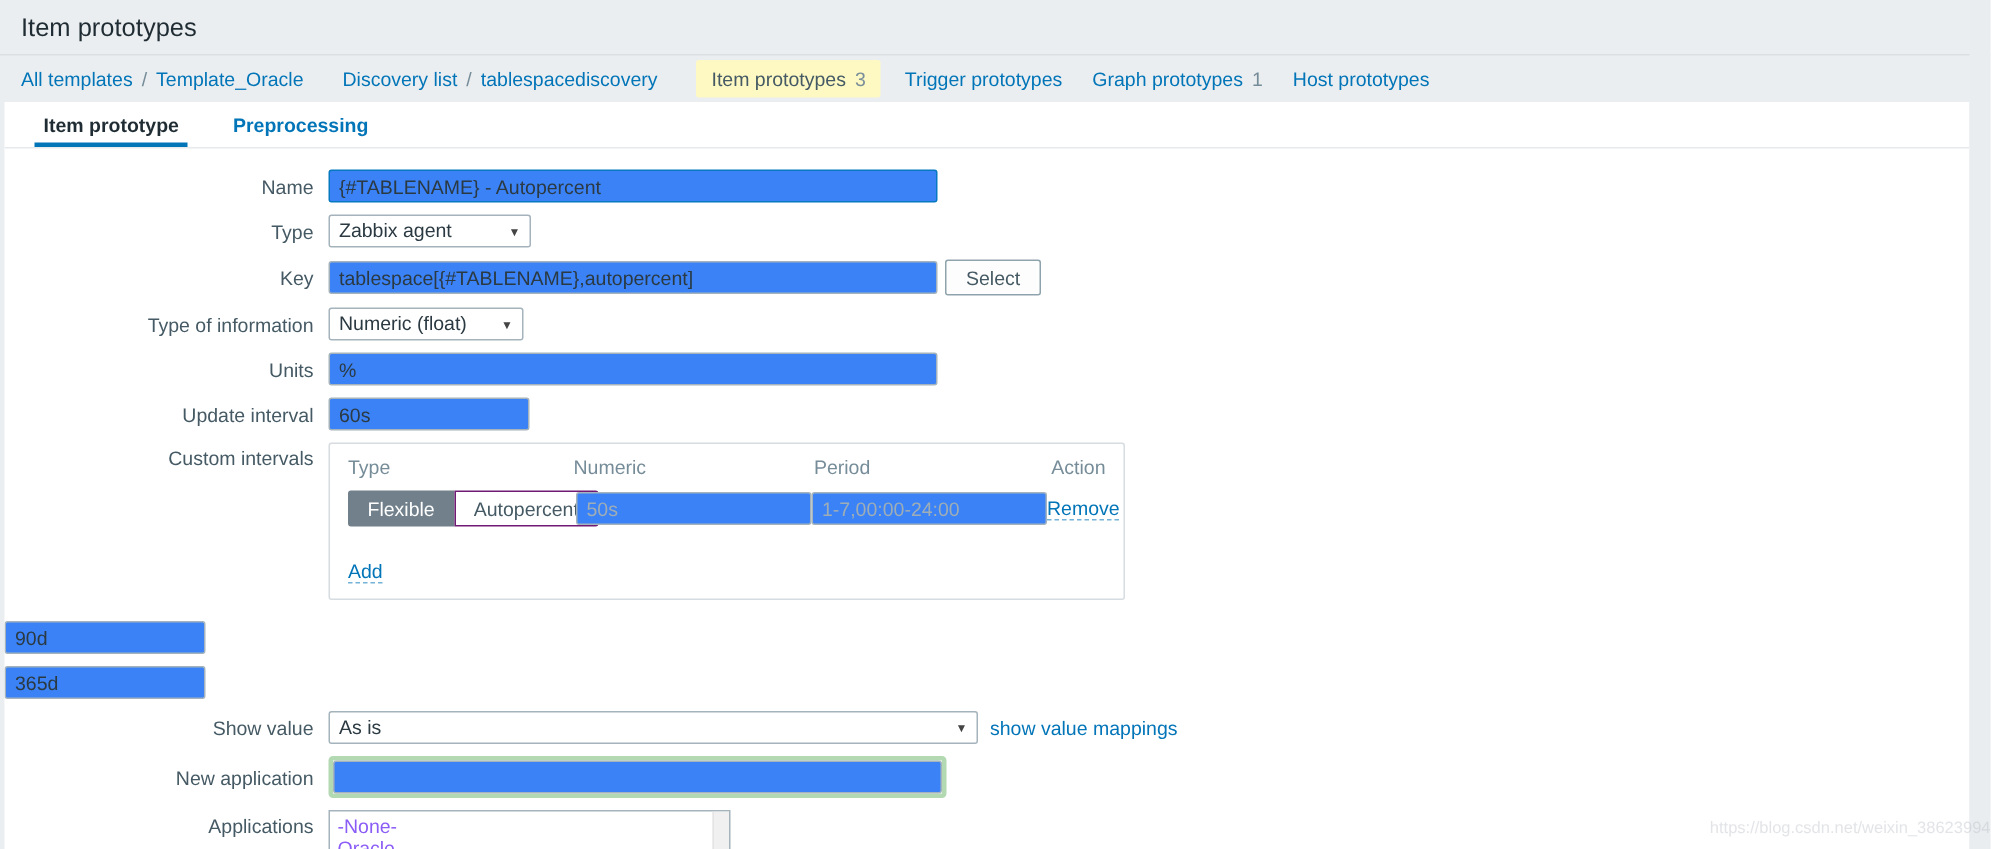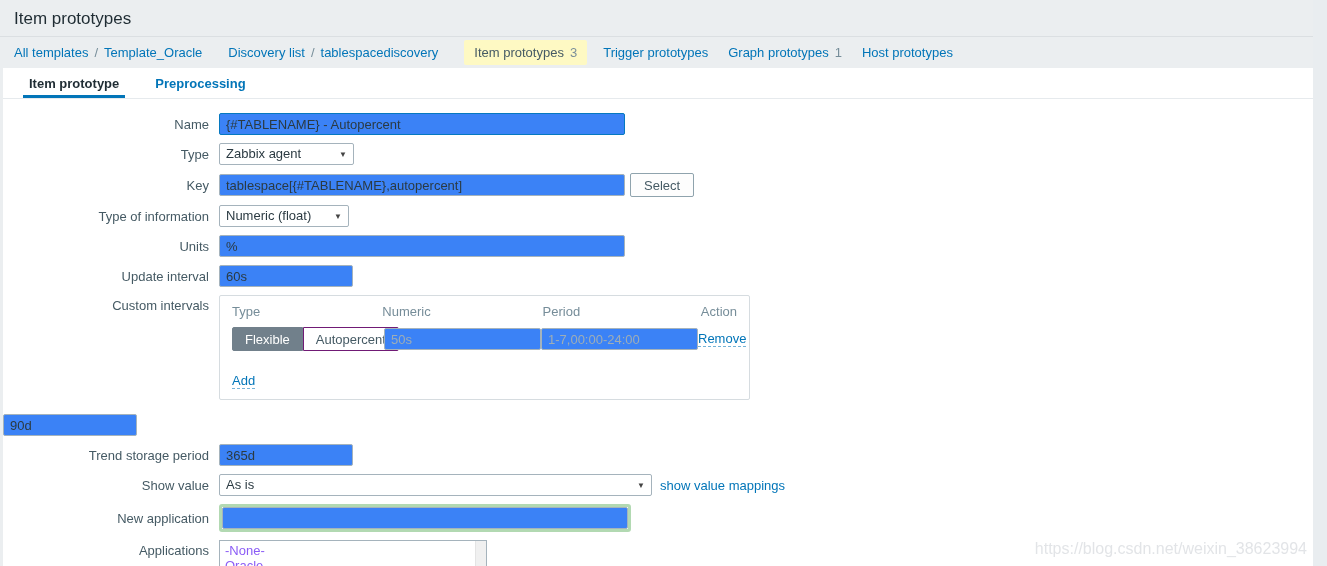--- a/index.html
+++ b/index.html
@@ -148,22 +148,22 @@
     background: #f0f0f0; border-left: 1px solid #e4e4e4; cursor: pointer;
   }
 
   
   .page-scroll {
     position: absolute; right: 0; top: 0;
     width: 14px; height: 566px; background: #e9edf0; cursor: pointer;
   }
 
   .watermark {
-    position: absolute; right: 20px; bottom: 8px;
-    font-size: 16px; color: rgba(190,196,202,0.45);
+    position: absolute; right: 0; bottom: 8px;
+    font-size: 11px; color: rgba(190,196,202,0.45);
     z-index: 5; pointer-events: none;
   }
 </style>
 </head>
 <body>
 
 <div class="header">
   <div class="page-title">Item prototypes</div>
 </div>
 <div class="header-divider"></div>
@@ -265,21 +265,20 @@
         </div>
         <a class="dashed-link ci-add">Add</a>
       </div>
     </div>
 
     <div class="row center after-box">
       <input class="txt w-sm" type="text" value="90d" style="">
     </div>
 
     <div class="row center">
-      <label class="f-label">Trend storage period</label>
       <input class="txt w-sm" type="text" value="365d" style="">
     </div>
 
     <div class="row center">
       <label class="f-label">Show value</label>
       <div class="select sel-show">
         <span>As is</span>
         <span class="caret">▼</span>
       </div>
       <a class="link-plain">show value mappings</a>

